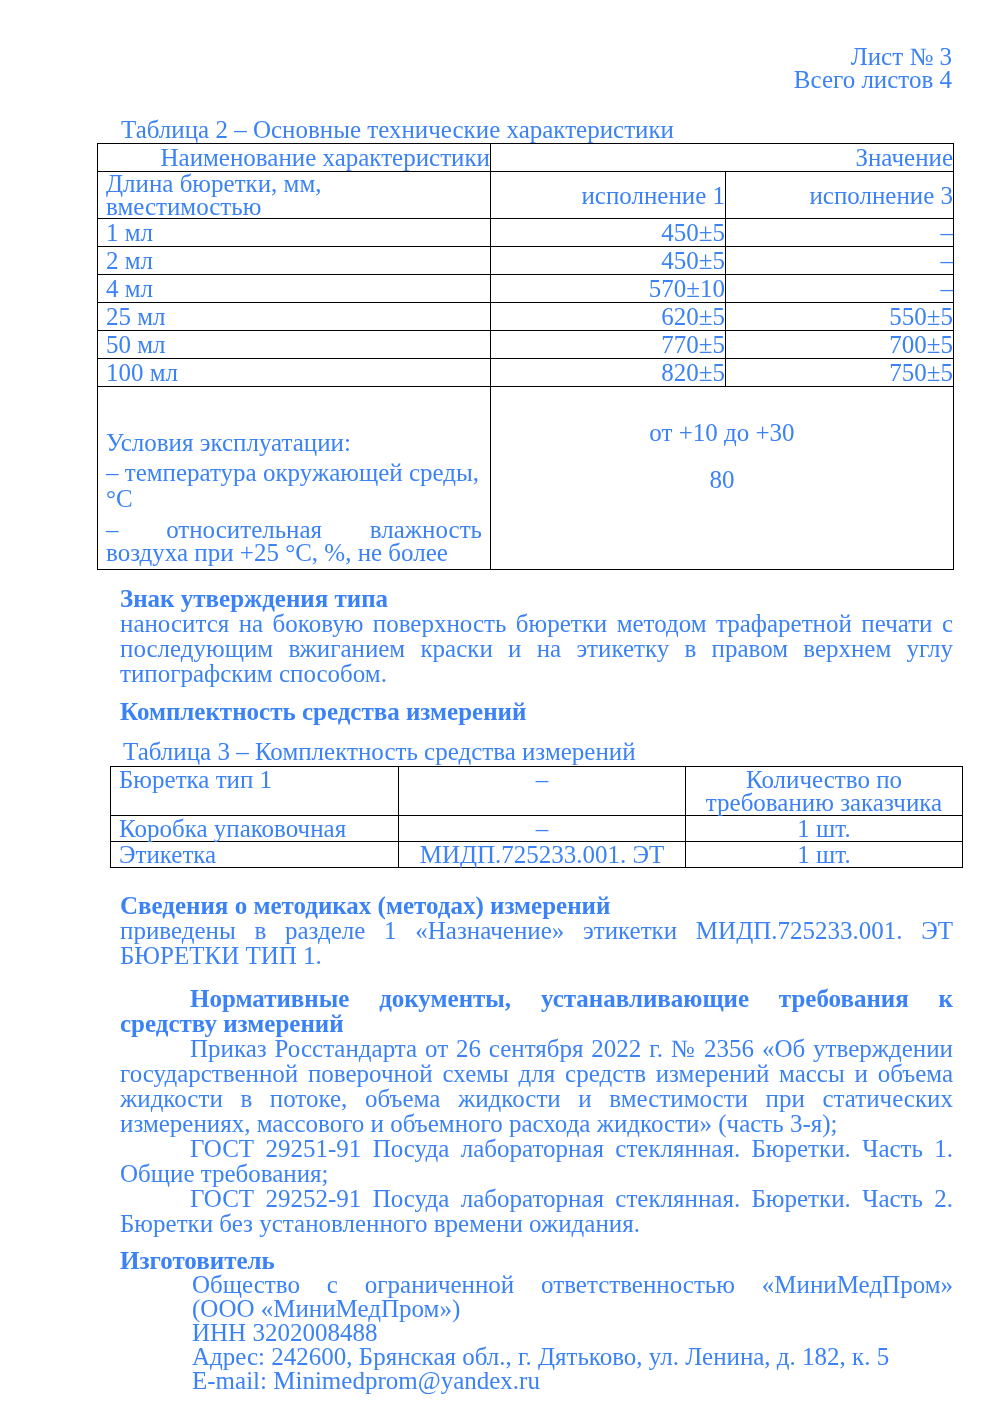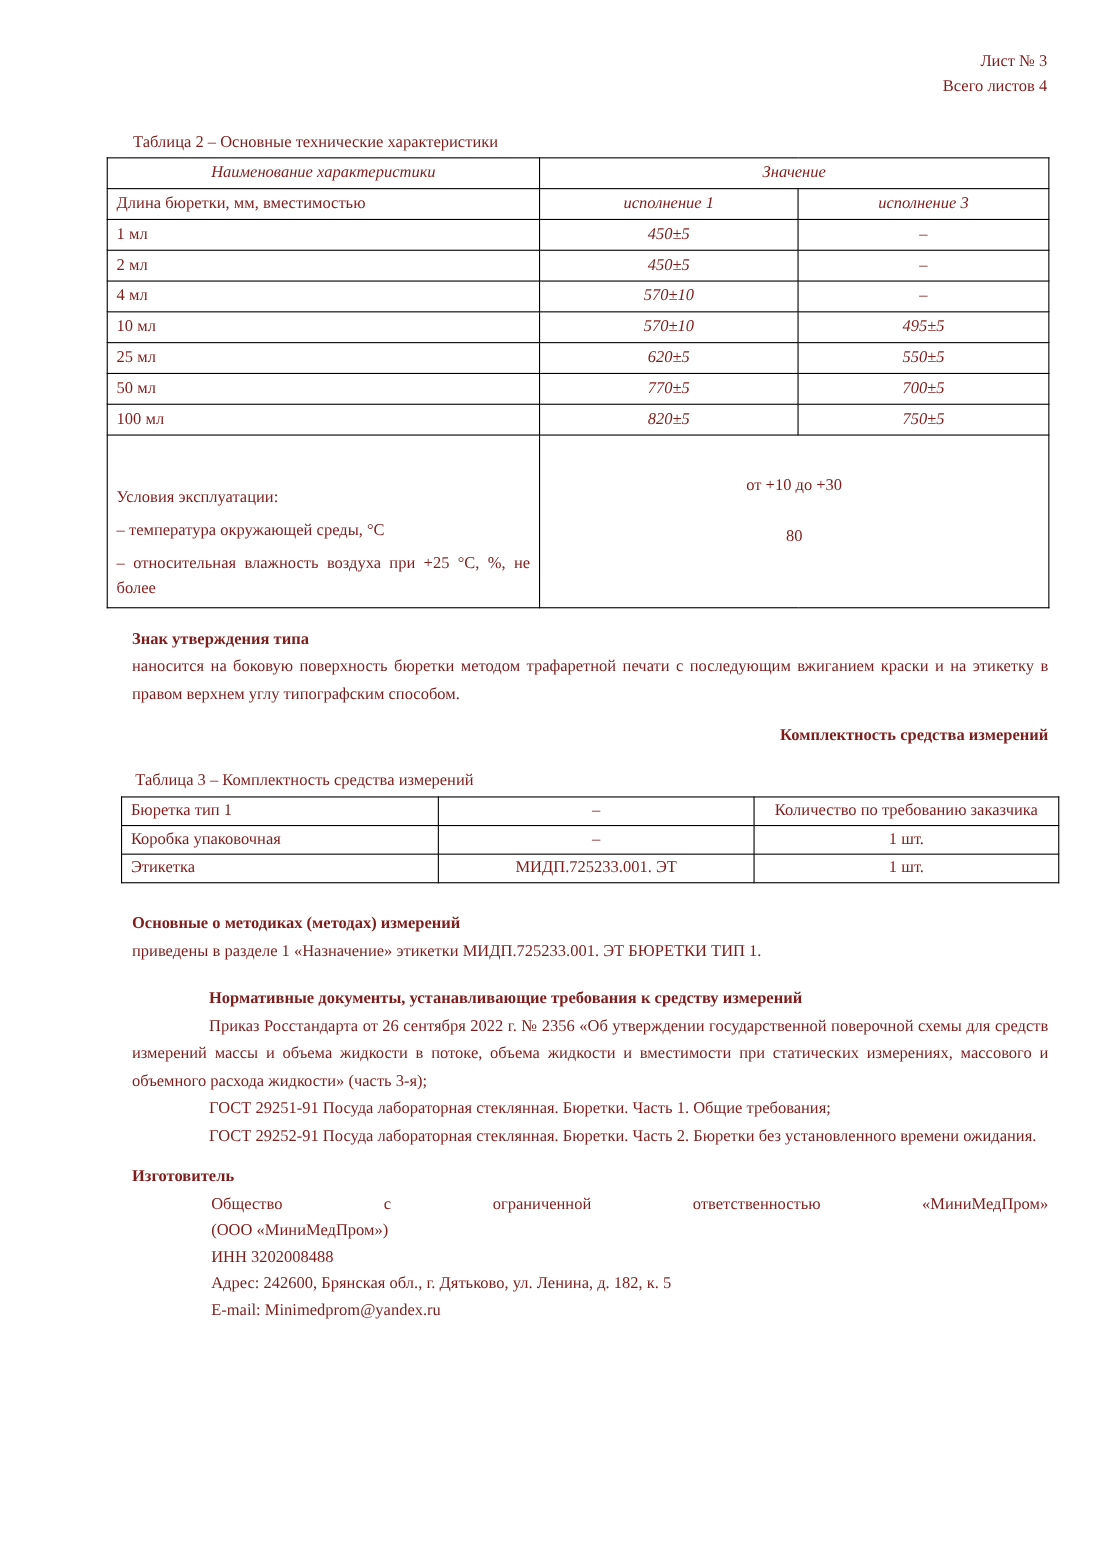--- a/index.html
+++ b/index.html
@@ -2,54 +2,54 @@
 <html><head>
 <meta charset="utf-8">
 <style>
   html, body { margin: 0; padding: 0; background: #e8e8e8; }
   .page {
     position: relative;
     width: 1000px;
     height: 1414px;
     margin: 0 auto;
     background: #ffffff;
-    color: #7f1d1d;
+    color: #3b82f6;
     font-family: "Liberation Serif", "DejaVu Serif", serif;
-    font-size: 15px;
+    font-size: 25px;
     overflow: hidden;
   }
   .doc-header {
     padding: 45px 48px 0 0;
     text-align: right;
     line-height: 23px;
   }
   .content {
     padding-left: 97px;
     width: 858px;
   }
   .tbl-title { margin: 29px 0 3px 24px; line-height: 20px; }
   table { border-collapse: collapse; table-layout: fixed; }
   td { border: 1px solid #000; padding: 0 8px; line-height: 23px; }
   .t2 { width: 856px; }
-  .t2 td.c { text-align: center; padding: 0; font-style: italic; }
+  .t2 td.c { text-align: right; padding: 0; }
   .t2 td { height: 27px; }
   .t2 .cond-row td { height: auto; vertical-align: top; }
   .cond-left p { margin: 0; }
   .cond-left { padding: 4px 8px 5px 8px; }
   .cond-left .l1 { line-height: 26px; margin-bottom: 4px; margin-top: 39px; }
   .cond-left .l2 { line-height: 26px; margin-bottom: 6px; }
   .cond-left .l3 { line-height: 23px; text-align: justify; }
   .cond-vals { text-align: center; padding: 4px 0 0 0; }
   .cond-vals .v1 { margin-top: 30px; line-height: 23px; }
   .cond-vals .v2 { margin-top: 24px; line-height: 23px; }
   .section { margin-left: 23px; width: 833px; }
   .heading { font-weight: bold; margin: 0; line-height: 25px; }
   .body-text { margin: 0; text-align: justify; line-height: 25px; }
   .mt-type { margin-top: 16px; }
-  .mt-compl { margin-top: 13px; text-align: right; }
+  .mt-compl { margin-top: 13px; }
   .t3-title { margin: 17px 0 3px 26px; line-height: 22px; }
   .t3 { width: 852px; margin-left: 13px; }
   .t3 td { vertical-align: top; line-height: 23px; padding-top: 1px; padding-bottom: 1px; }
   .t3 td.c { text-align: center; padding-left: 4px; padding-right: 4px; }
   .mt-methods { margin-top: 25px; }
   .mt-norm { margin-top: 18px; }
   .norm p { margin: 0; text-align: justify; line-height: 25px; text-indent: 70px; }
   .mt-manuf { margin-top: 12px; }
   .manuf-block { margin-left: 72px; width: 761px; line-height: 24px; }
   .manuf-block p { margin: 0; }
@@ -94,25 +94,20 @@
         <td>2 мл</td>
         <td class="c">450±5</td>
         <td class="c">–</td>
       </tr>
       <tr>
         <td>4 мл</td>
         <td class="c">570±10</td>
         <td class="c">–</td>
       </tr>
       <tr>
-        <td>10 мл</td>
-        <td class="c">570±10</td>
-        <td class="c">495±5</td>
-      </tr>
-      <tr>
         <td>25 мл</td>
         <td class="c">620±5</td>
         <td class="c">550±5</td>
       </tr>
       <tr>
         <td>50 мл</td>
         <td class="c">770±5</td>
         <td class="c">700±5</td>
       </tr>
       <tr>
@@ -164,21 +159,21 @@
       </tr>
       <tr>
         <td>Этикетка</td>
         <td class="c">МИДП.725233.001. ЭТ</td>
         <td class="c">1 шт.</td>
       </tr>
     </tbody>
       </table>
 
     <div class="section mt-methods">
-      <p class="heading">Основные о методиках (методах) измерений</p>
+      <p class="heading">Сведения о методиках (методах) измерений</p>
       <p class="body-text">приведены в разделе 1 «Назначение» этикетки МИДП.725233.001. ЭТ БЮРЕТКИ ТИП 1.</p>
     </div>
 
     <div class="section mt-norm norm">
       <p class="heading">Нормативные документы, устанавливающие требования к средству измерений</p>
       <p>Приказ Росстандарта от 26 сентября 2022 г. № 2356 «Об утверждении государственной поверочной схемы для средств измерений массы и объема жидкости в потоке, объема жидкости и вместимости при статических измерениях, массового и объемного расхода жидкости» (часть 3-я);</p>
       <p>ГОСТ 29251-91 Посуда лабораторная стеклянная. Бюретки. Часть 1. Общие требования;</p>
       <p>ГОСТ 29252-91 Посуда лабораторная стеклянная. Бюретки. Часть 2. Бюретки без установленного времени ожидания.</p>
     </div>
 

